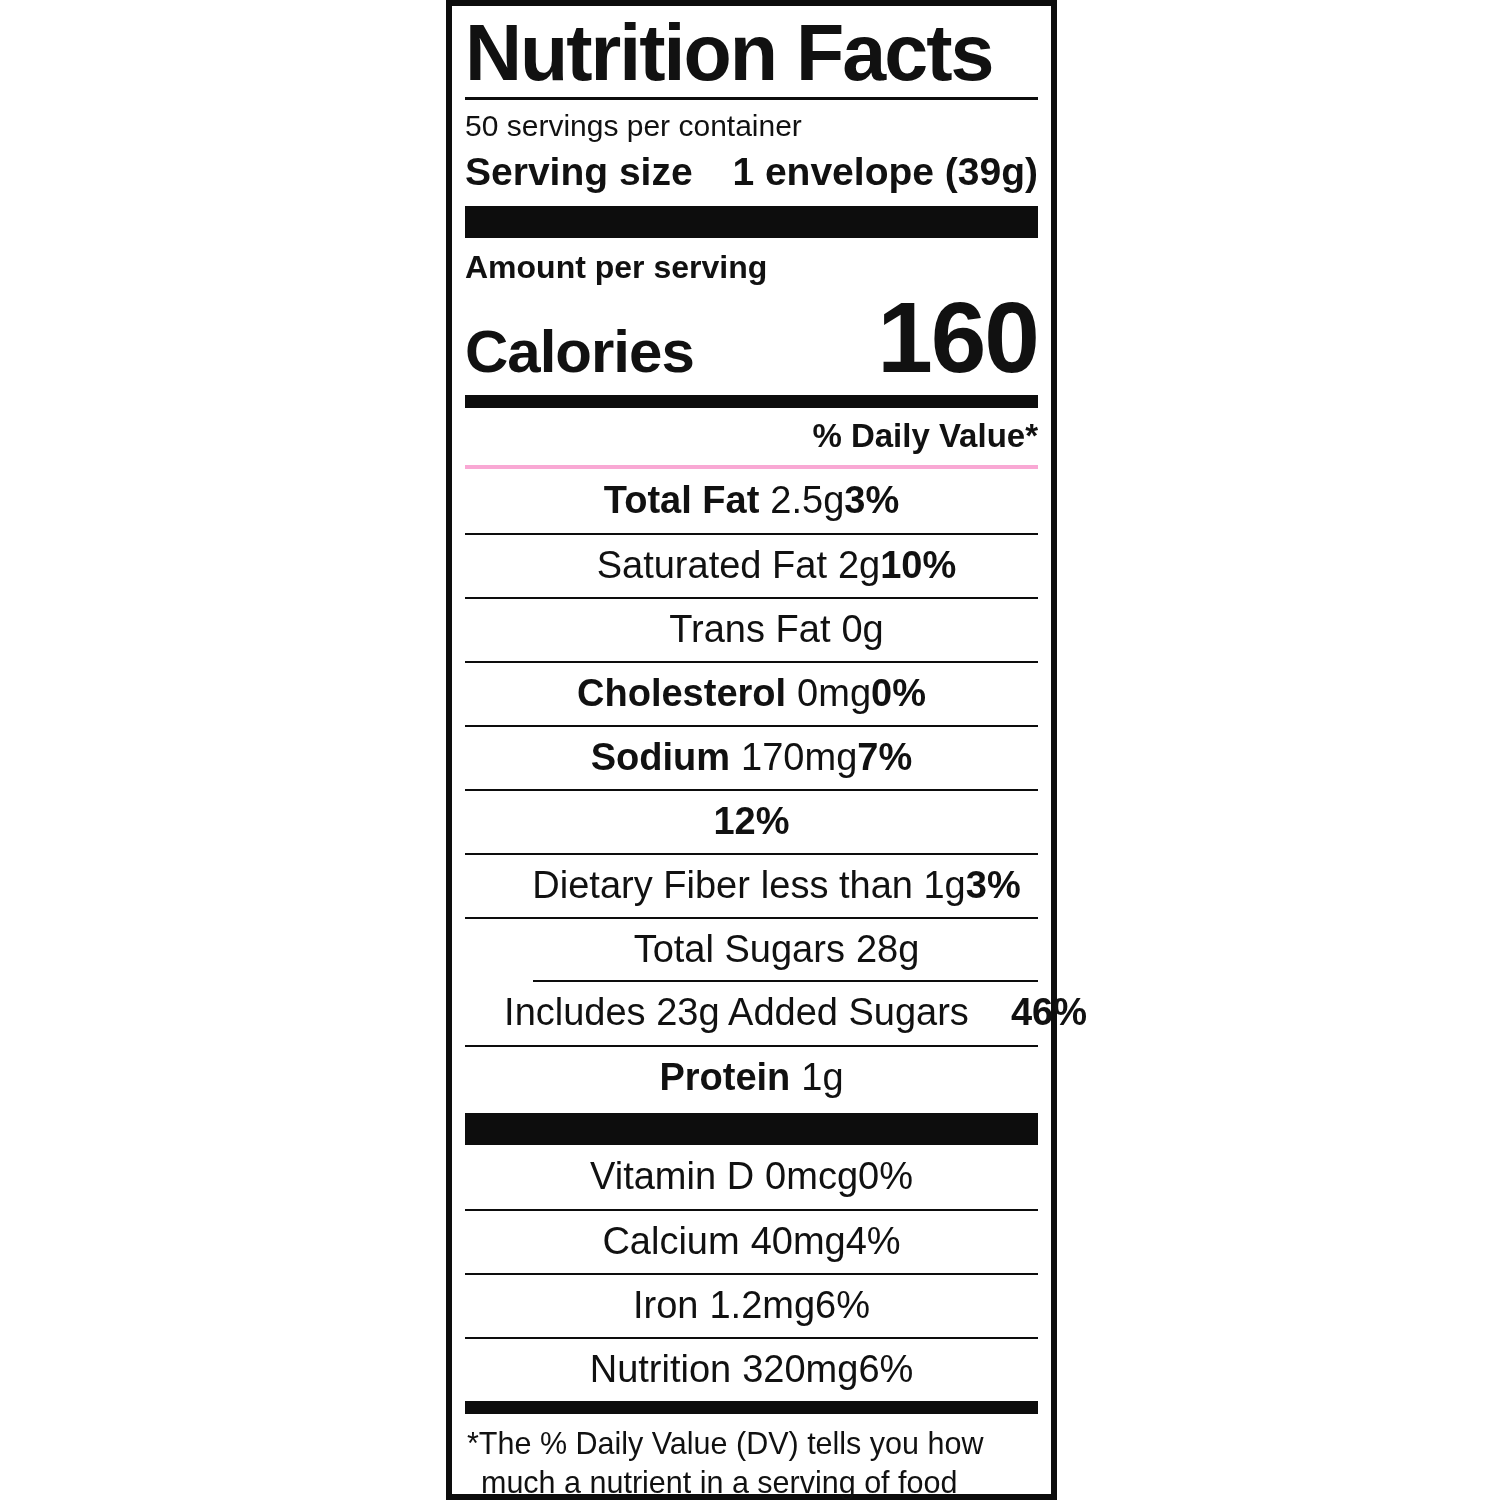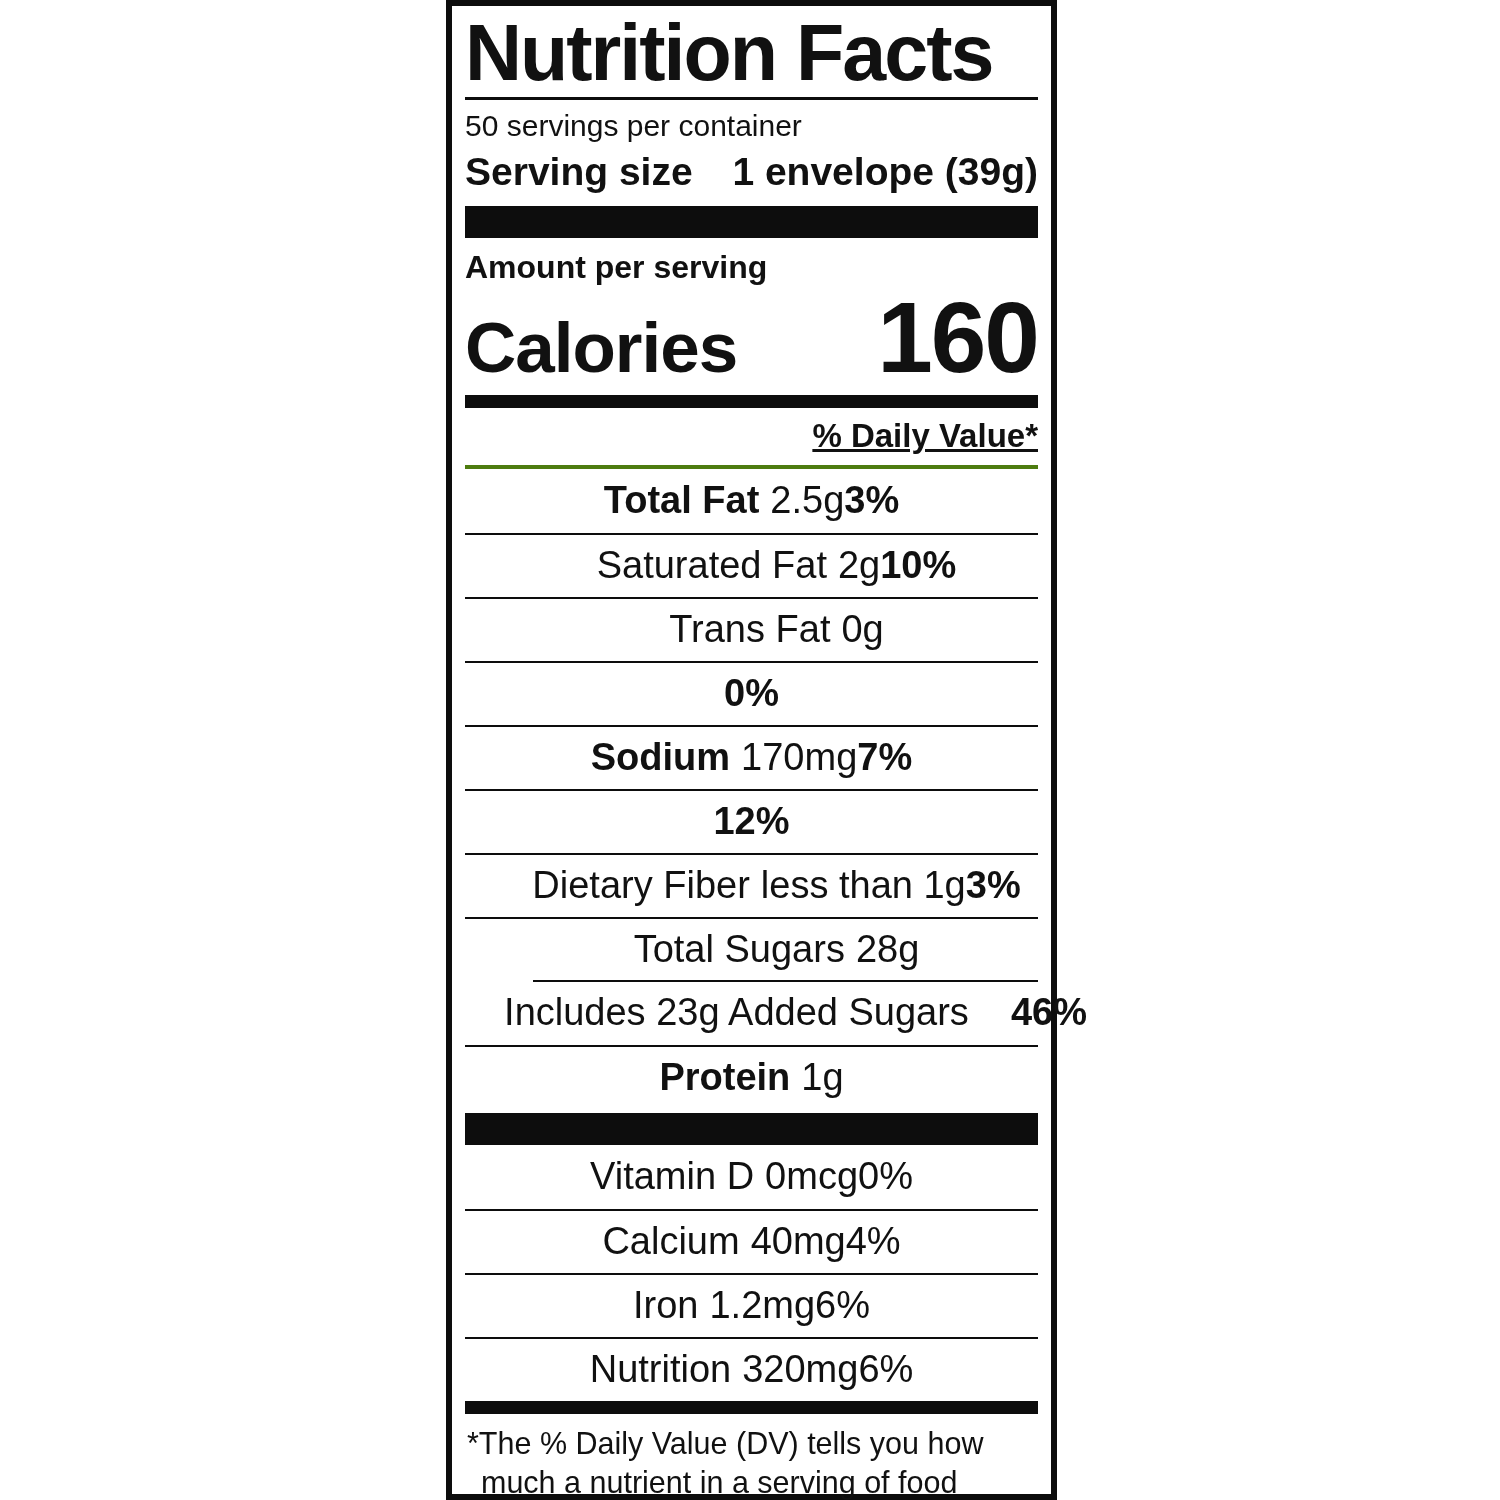--- a/index.html
+++ b/index.html
@@ -44,30 +44,29 @@
   .bar-medium { height: 13px; background: #0d0d0d; flex: none; }
   .mt10 { margin-top: 10px; }
   .mt4  { margin-top: 4px; }
 
   
   .amount-per-serving { font-size: 32px; font-weight: bold; margin-top: 12px; line-height: 1.1; }
   .calories-row {
     display: flex; align-items: baseline; justify-content: space-between;
     line-height: 1.0; margin-top: 2px; margin-bottom: 8px;
   }
-  .calories-word  { font-size: 71px; font-weight: bold; letter-spacing: -1px; }
+  .calories-word  { font-size: 60px; font-weight: bold; letter-spacing: -1px; }
   .calories-value { font-size: 100px; font-weight: bold; letter-spacing: -2px; }
 
   
   .dv-header {
     font-size: 33px; font-weight: bold;
     text-align: right;
     padding: 9px 0 10px 0;
-    border-bottom: 4px solid #4d7c0f;
-    text-decoration: underline;
+    border-bottom: 4px solid #f9a8d4;
   }
 
   
   .rows { display: flex; flex-direction: column; }
   .row {
     min-height: 64px;
     display: flex; align-items: center; justify-content: center;
     font-size: 38px; line-height: 1.1;
     position: relative;
   }
@@ -146,20 +145,24 @@
 
         <div class="row indent-1">
           <span class="left">
             <span class="name">Trans Fat</span>
             <span class="amt">0g</span>
           </span>
 
         </div>
 
         <div class="row bold-name indent-0">
+          <span class="left">
+            <span class="name">Cholesterol</span>
+            <span class="amt">0mg</span>
+          </span>
           <span class="dv">0%</span>
         </div>
 
         <div class="row bold-name indent-0">
           <span class="left">
             <span class="name">Sodium</span>
             <span class="amt">170mg</span>
           </span>
           <span class="dv">7%</span>
         </div>

